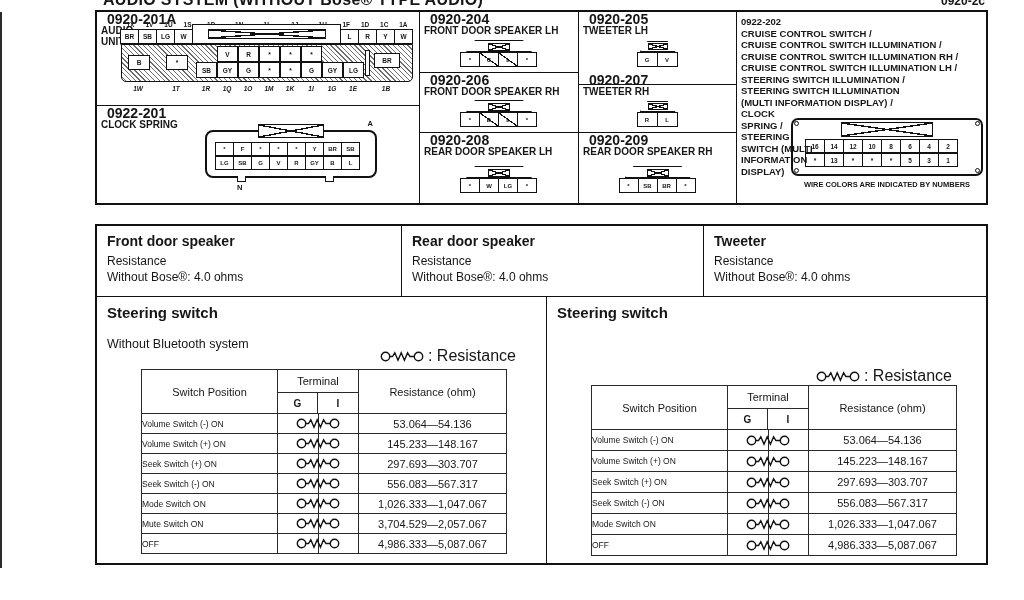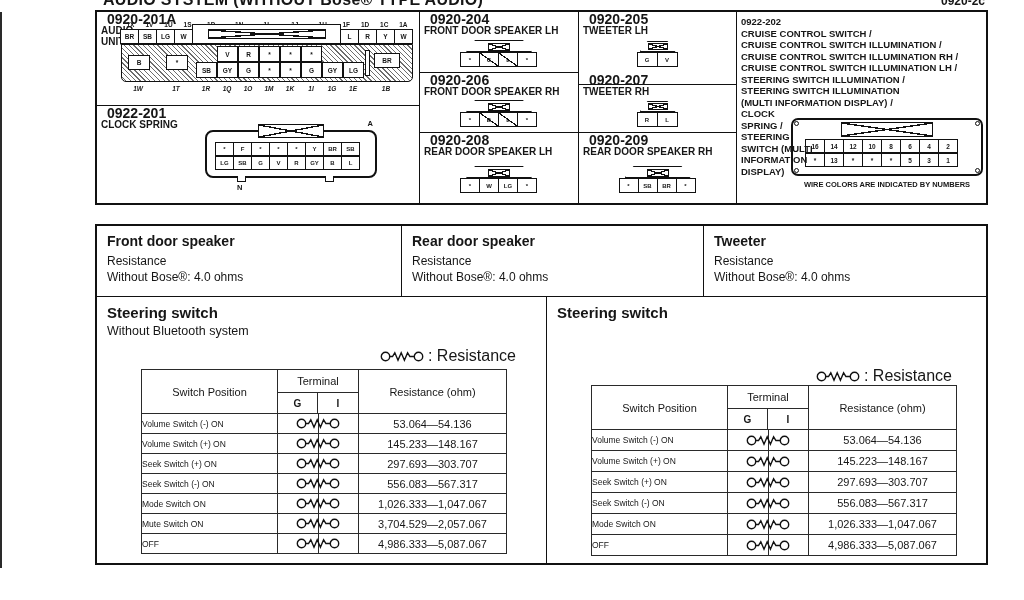--- a/index.html
+++ b/index.html
@@ -86,21 +86,21 @@
   .spec{box-sizing:border-box;padding:5px 10px}
   #spec-front{width:305px;border-right:1.5px solid #111}
   #spec-rear{width:302px;border-right:1.5px solid #111}
   #spec-twt{flex:1}
   .spec-title{font-size:14px;font-weight:bold;margin:2px 0 5px}
   .spec-line{font-size:12px;line-height:15.5px}
   #row-steer{position:absolute;left:0;top:71px;width:100%;height:268px;display:flex}
   #steer-left{width:450px;border-right:1.5px solid #111;box-sizing:border-box;position:relative;padding:7px 10px}
   #steer-right{flex:1;position:relative;padding:7px 10px}
   .st-title{font-size:15px;font-weight:bold}
-  .st-sub{font-size:12.5px;margin-top:3px}
+  .st-sub{font-size:12.5px;margin-top:16px}
   .legend{position:absolute;display:flex;align-items:center;gap:4px;font-size:16px}
   #legend-left{right:30px;top:50px}
   #legend-right{right:34px;top:70px}
   table.res{position:absolute;border-collapse:collapse;background:#fff}
   #table-left{left:44px;top:72px}
   #table-right{left:44px;top:88px}
   table.res th,table.res td{border:1.2px solid #2a2a2a;padding:0;box-sizing:border-box}
   th.h{font-size:11px;font-weight:normal;text-align:center}
   th.gi{font-size:10px;font-weight:bold;text-align:center;height:21px}
   .c-label{width:136px;font-size:8.5px;text-align:left;padding-left:5px}

